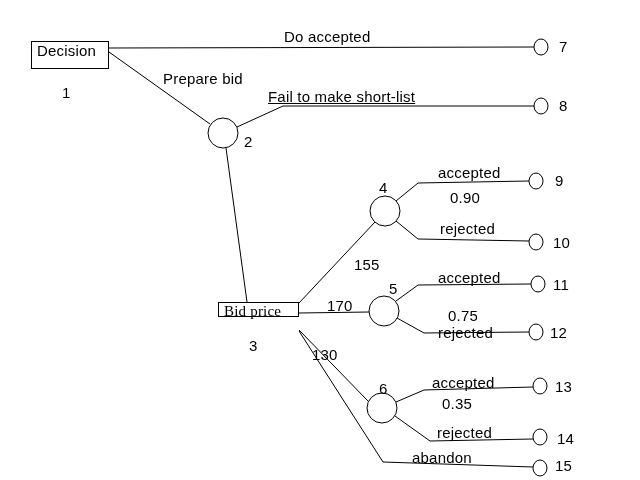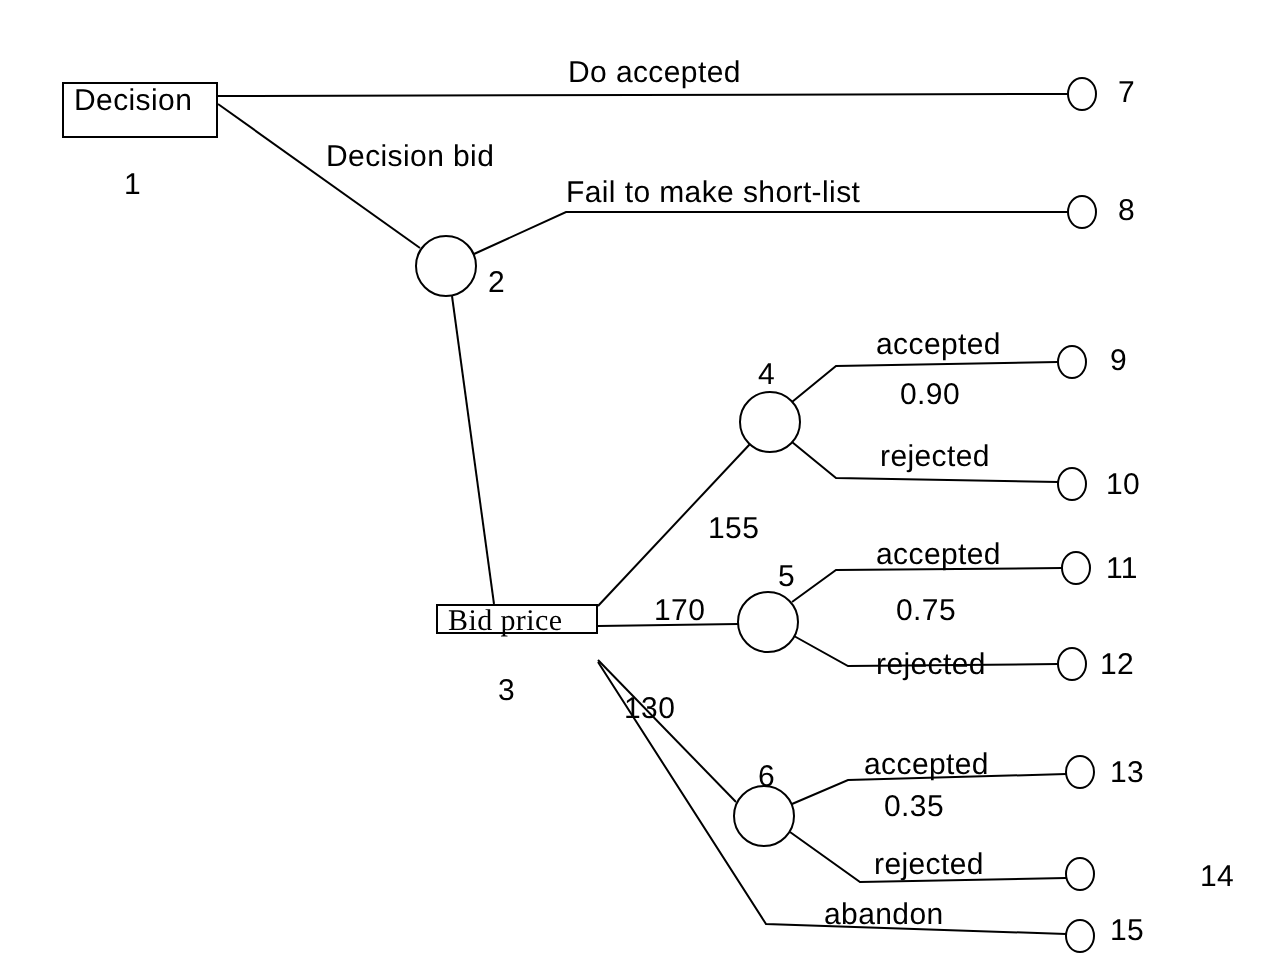--- a/index.html
+++ b/index.html
@@ -70,36 +70,36 @@
   <div class="lbl" style="left:379px;top:180px;">4</div>
   <div class="lbl" style="left:389px;top:281px;">5</div>
   <div class="lbl" style="left:379px;top:381px;">6</div>
   <div class="lbl" style="left:559px;top:39px;">7</div>
   <div class="lbl" style="left:559px;top:98px;">8</div>
   <div class="lbl" style="left:555px;top:173px;">9</div>
   <div class="lbl" style="left:553px;top:235px;">10</div>
   <div class="lbl" style="left:553px;top:277px;">11</div>
   <div class="lbl" style="left:550px;top:325px;">12</div>
   <div class="lbl" style="left:555px;top:379px;text-align:center;">13</div>
-  <div class="lbl" style="left:557px;top:431px;margin-left:43px;">14</div>
+  <div class="lbl" style="left:557px;top:431px;">14</div>
   <div class="lbl" style="left:555px;top:458px;">15</div>
 
   <div class="lbl" style="left:284px;top:29px;">Do accepted</div>
-  <div class="lbl" style="left:163px;top:71px;">Decision bid</div>
-  <div class="lbl" style="left:283px;top:89px;">Fail to make short-list</div>
+  <div class="lbl" style="left:163px;top:71px;">Prepare bid</div>
+  <div class="lbl" style="left:268px;top:89px;text-decoration:underline;">Fail to make short-list</div>
   <div class="lbl" style="left:354px;top:257px;">155</div>
   <div class="lbl" style="left:327px;top:298px;">170</div>
   <div class="lbl" style="left:312px;top:347px;">130</div>
   <div class="lbl" style="left:412px;top:450px;">abandon</div>
 
   <div class="lbl" style="left:438px;top:165px;">accepted</div>
   <div class="lbl" style="left:450px;top:190px;">0.90</div>
   <div class="lbl" style="left:440px;top:221px;">rejected</div>
 
   <div class="lbl" style="left:438px;top:270px;">accepted</div>
-  <div class="lbl" style="left:448px;top:298px;">0.75</div>
+  <div class="lbl" style="left:448px;top:308px;">0.75</div>
   <div class="lbl" style="left:438px;top:325px;">rejected</div>
 
   <div class="lbl" style="left:432px;top:375px;">accepted</div>
   <div class="lbl" style="left:442px;top:396px;">0.35</div>
   <div class="lbl" style="left:437px;top:425px;">rejected</div>
 
 </div>
 
 </body></html>

